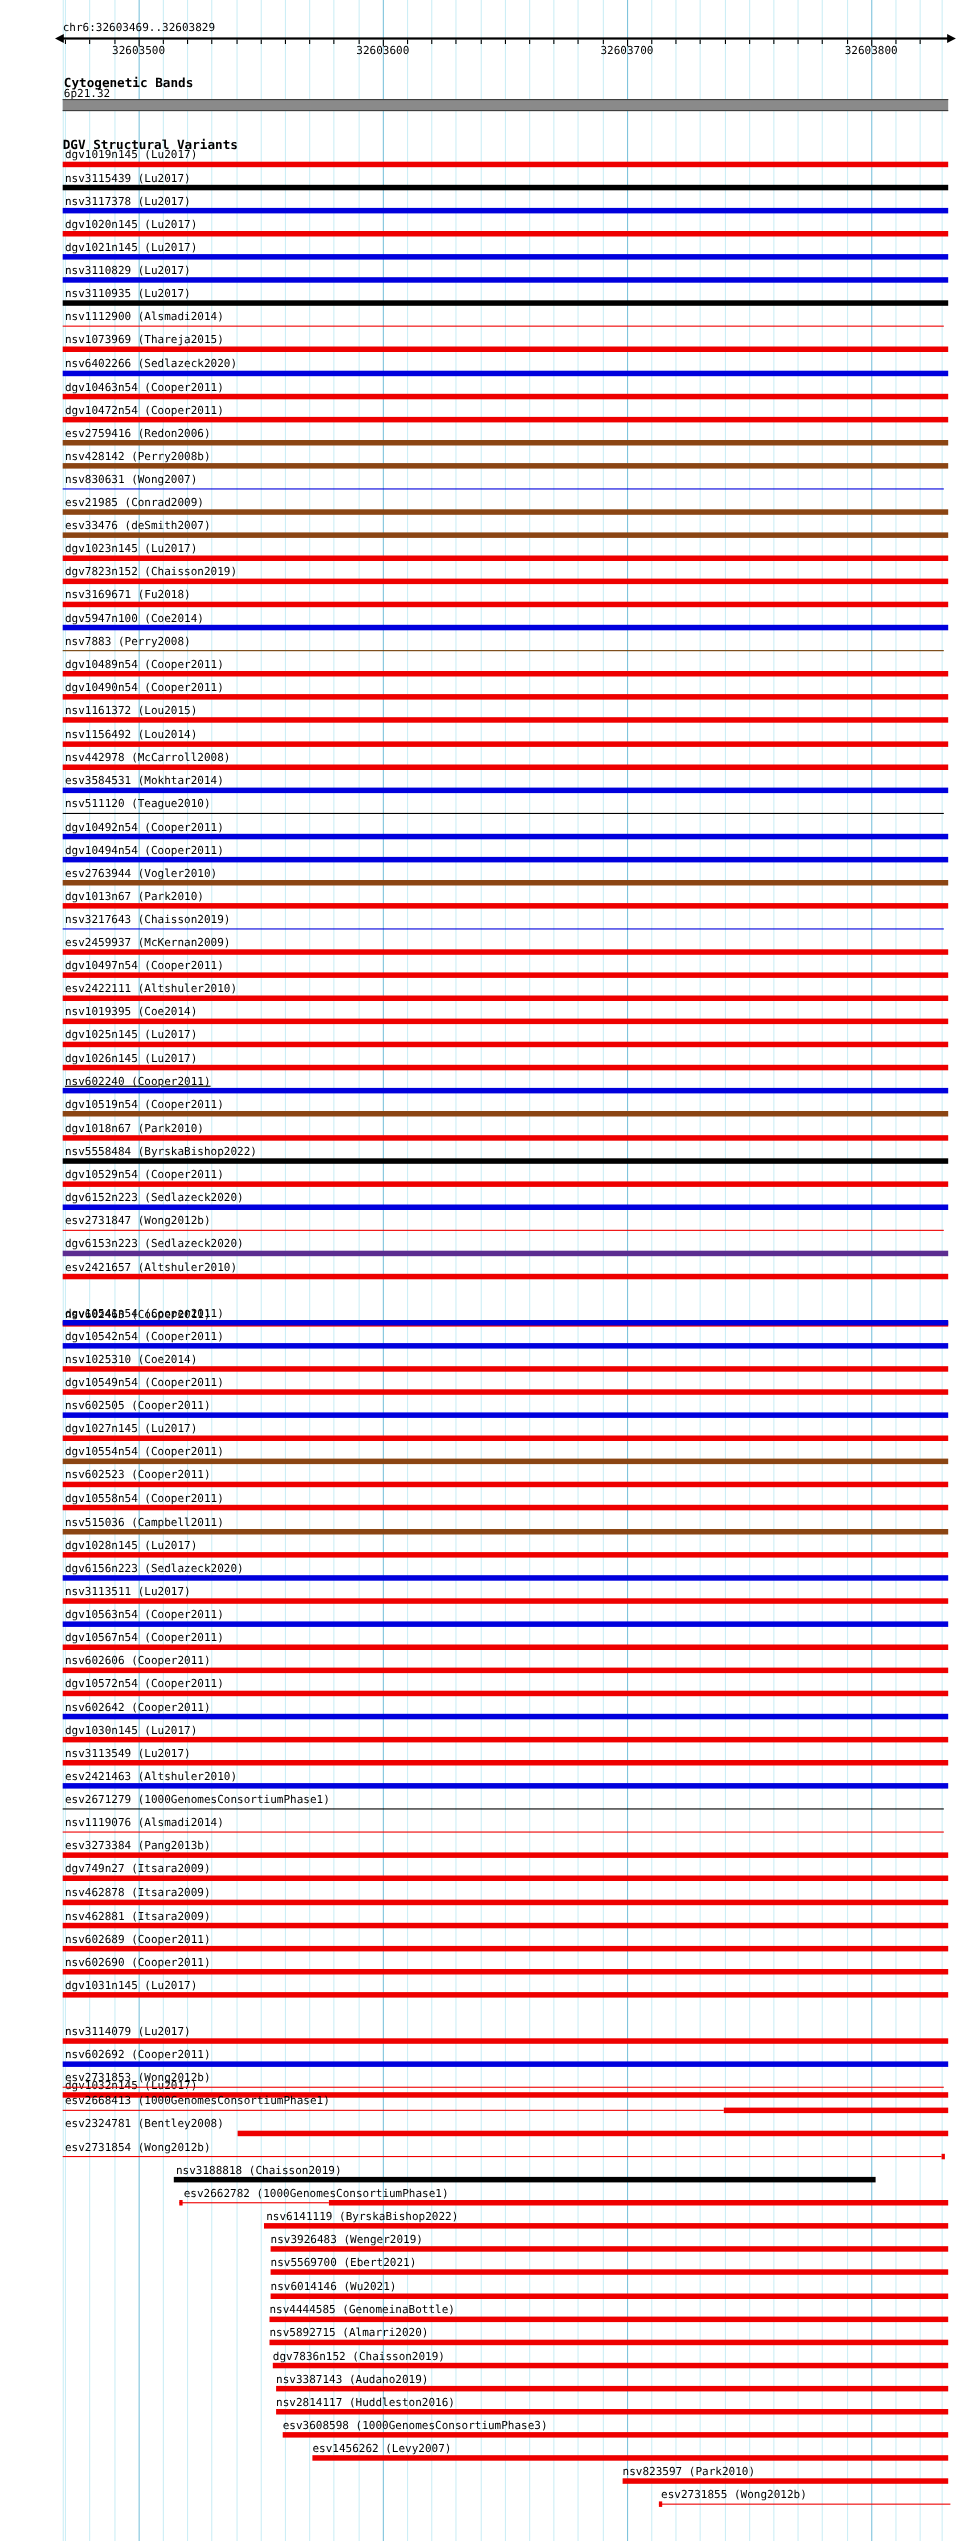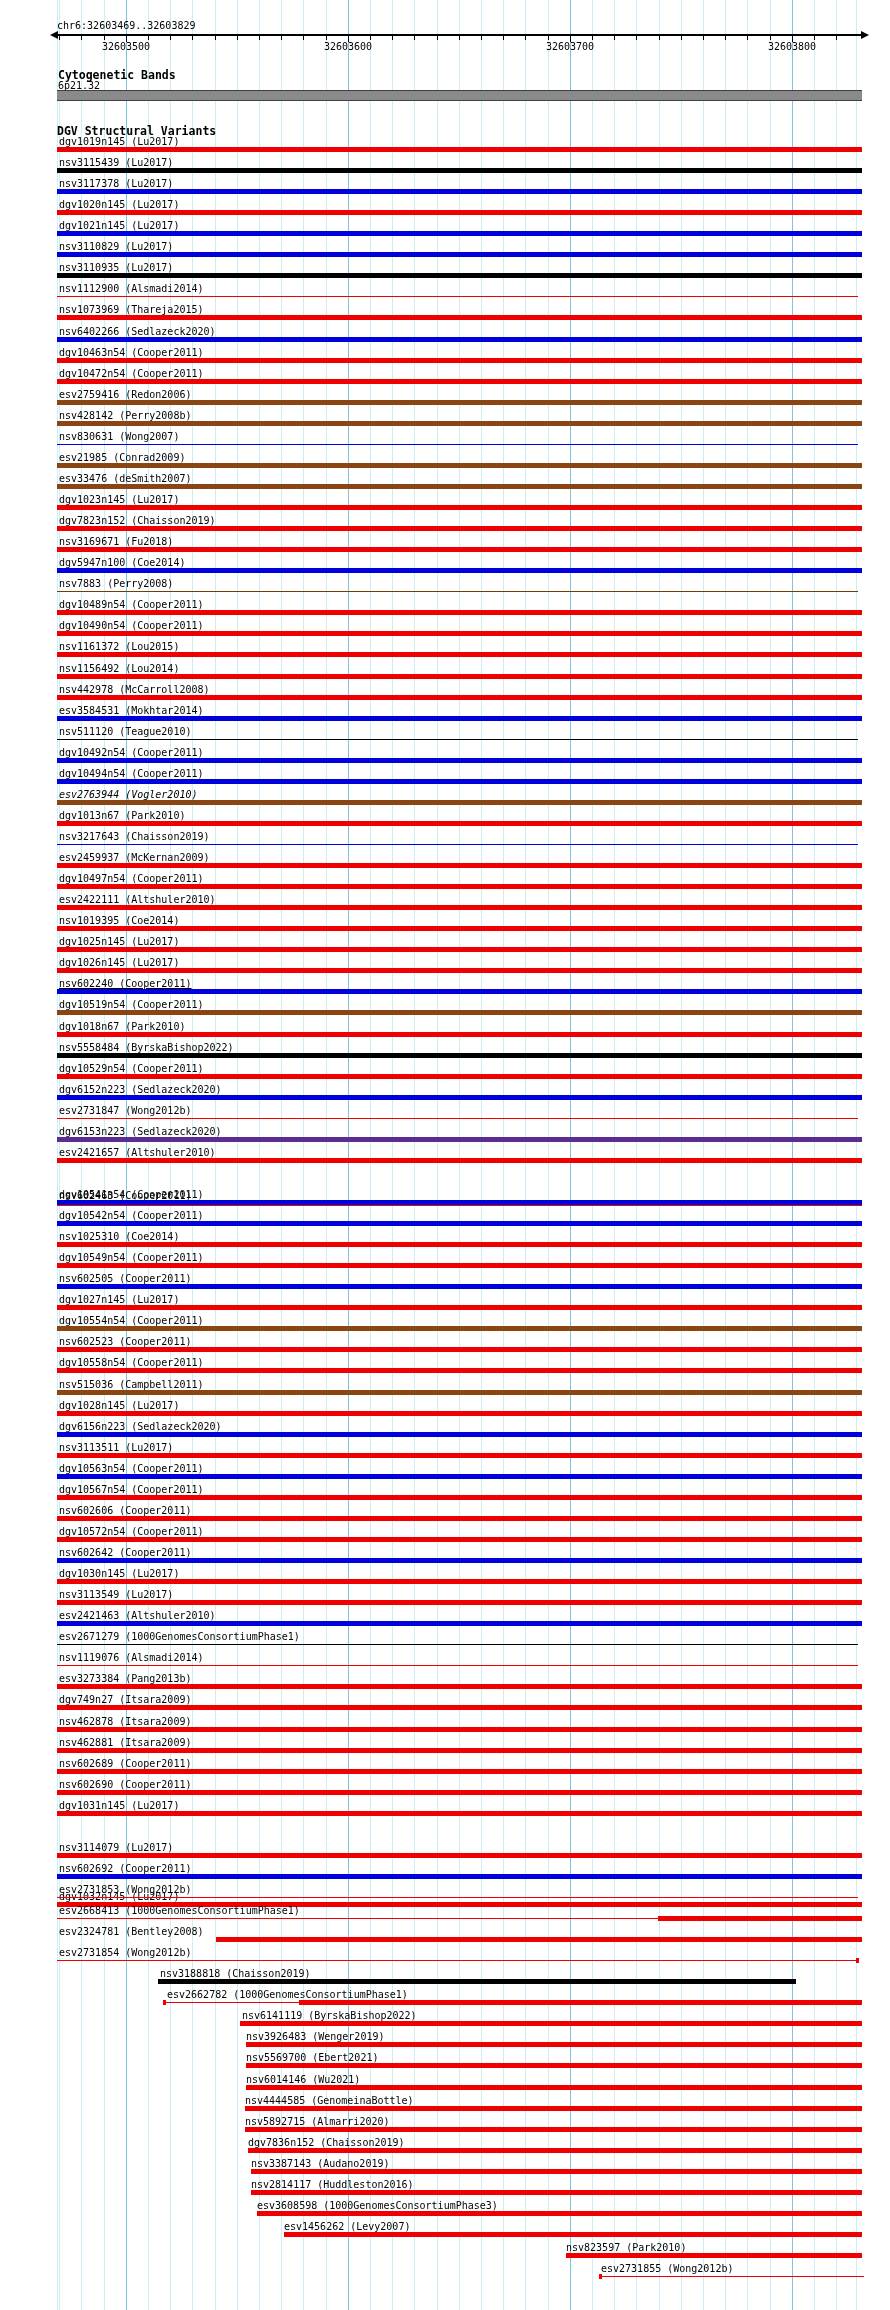--- a/index.html
+++ b/index.html
@@ -240,21 +240,21 @@
         <div class="vline" style="left: 57px; width: 801px; background: rgb(0, 0, 0);"></div>
       </div>
       <div class="vrow" style="top: 748px;">
         <div class="vlabel" style="left: 59px;">dgv10492n54 (Cooper2011)</div>
         <div class="vbar" style="left: 57px; width: 805px; background: rgb(0, 0, 221);"></div>
       </div>
       <div class="vrow" style="top: 769px;">
         <div class="vlabel" style="left: 59px;">dgv10494n54 (Cooper2011)</div>
         <div class="vbar" style="left: 57px; width: 805px; background: rgb(0, 0, 221);"></div>
       </div>
-      <div class="vrow" style="top: 790px; font-style: italic;">
+      <div class="vrow" style="top: 790px;">
         <div class="vlabel" style="left: 59px;">esv2763944 (Vogler2010)</div>
         <div class="vbar" style="left: 57px; width: 805px; background: rgb(139, 69, 19);"></div>
       </div>
       <div class="vrow" style="top: 811px;">
         <div class="vlabel" style="left: 59px;">dgv1013n67 (Park2010)</div>
         <div class="vbar" style="left: 57px; width: 805px; background: rgb(238, 0, 0);"></div>
       </div>
       <div class="vrow" style="top: 832px;">
         <div class="vlabel" style="left: 59px;">nsv3217643 (Chaisson2019)</div>
         <div class="vline" style="left: 57px; width: 801px; background: rgb(0, 0, 221);"></div>

